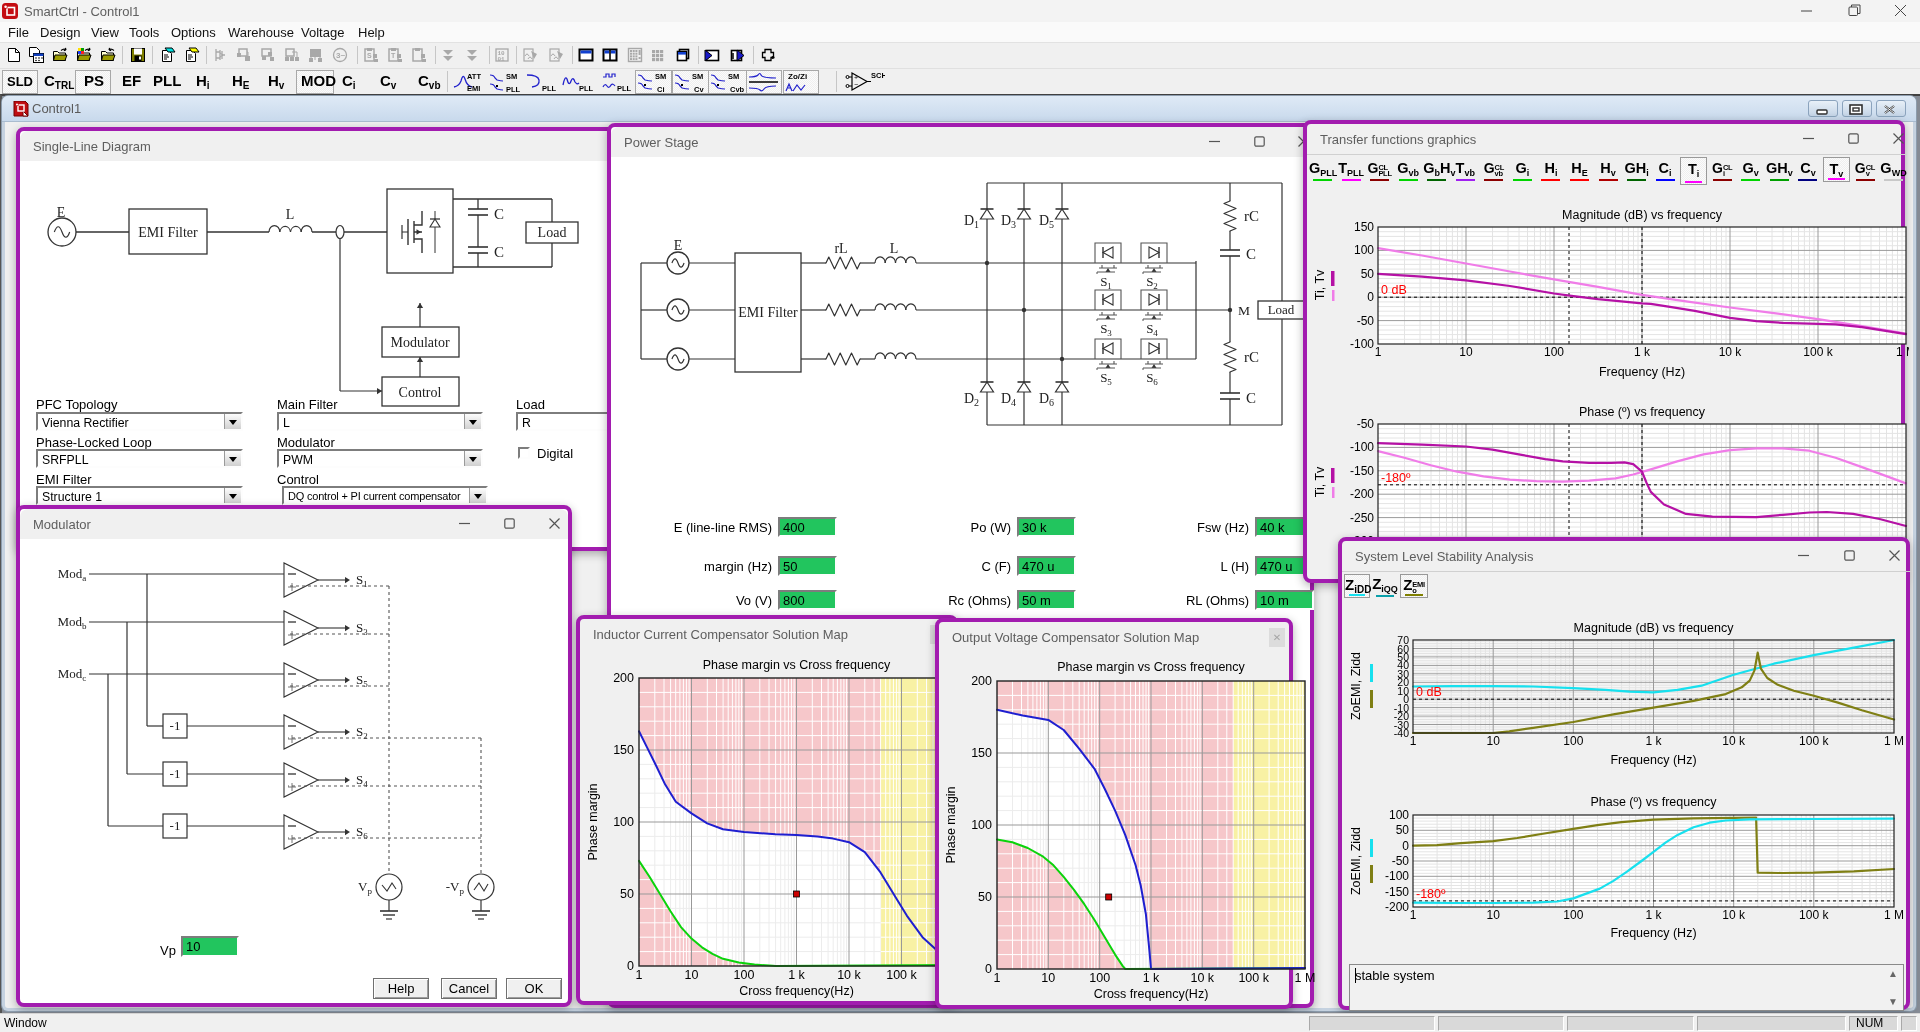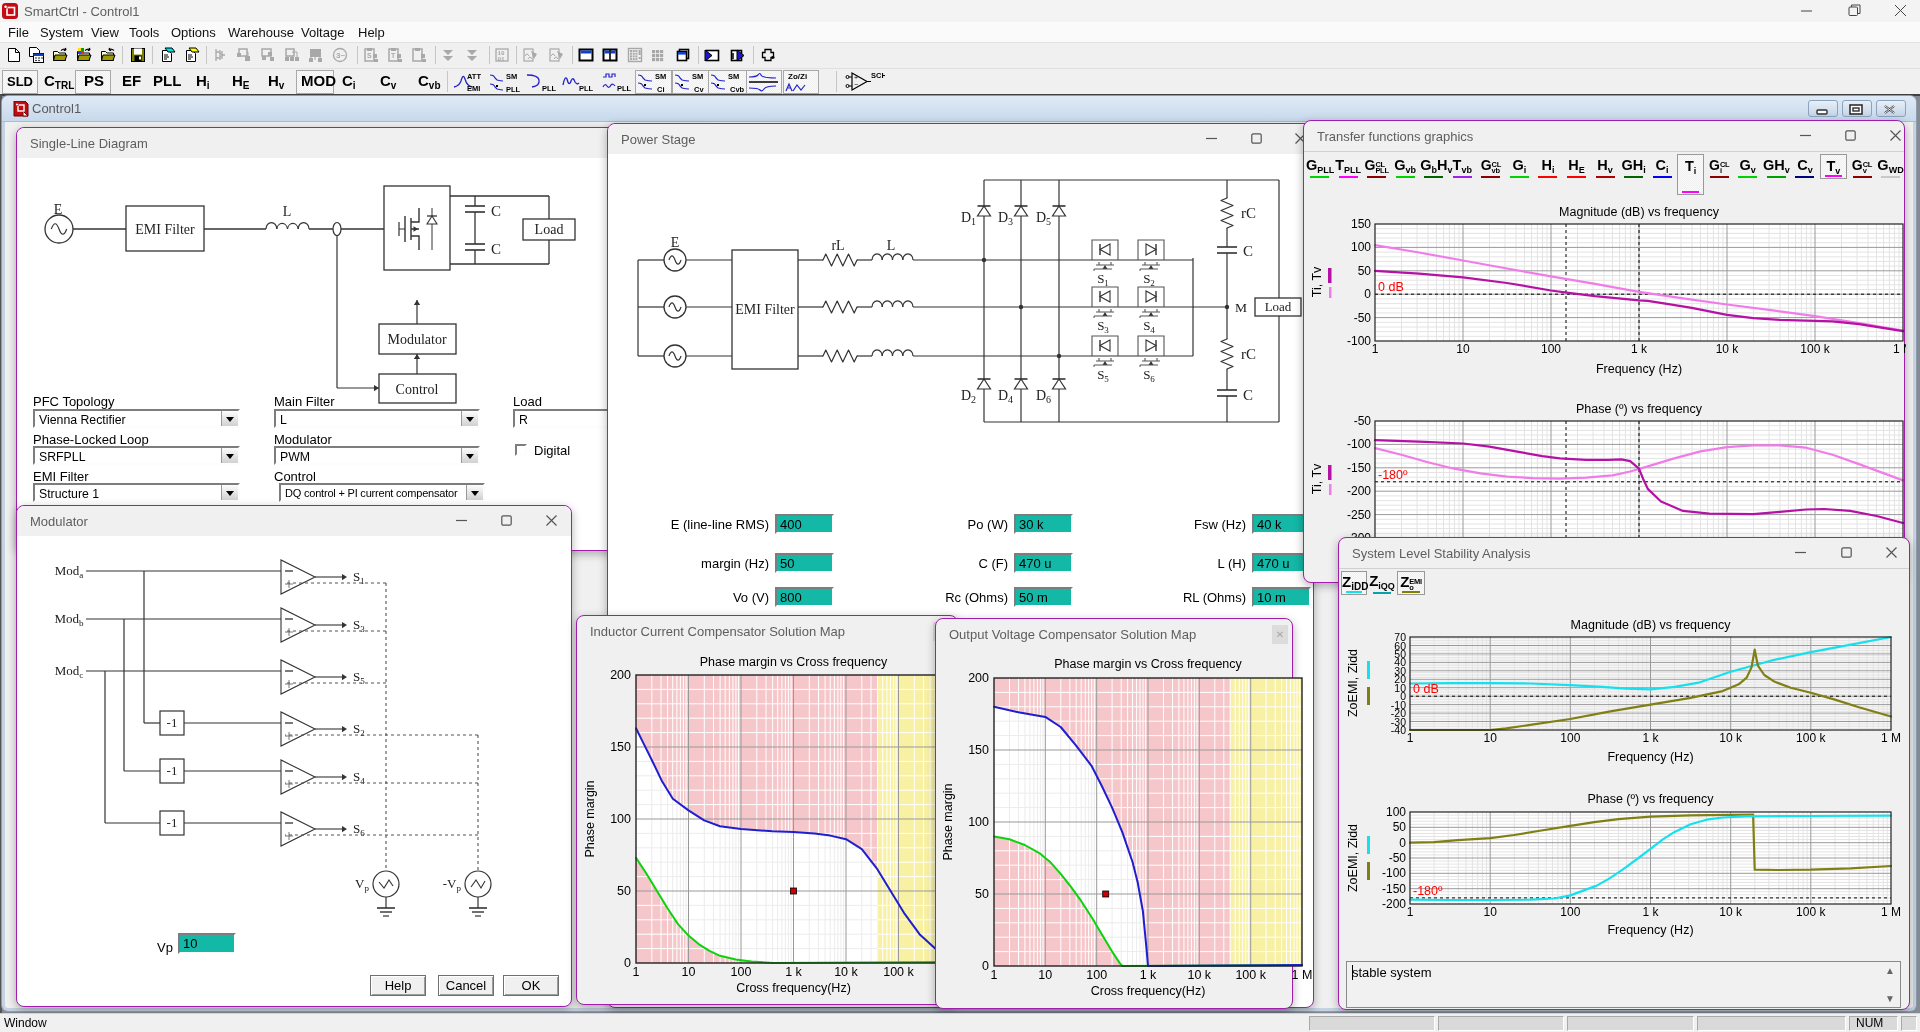--- a/index.html
+++ b/index.html
@@ -7,24 +7,24 @@
 #menubar{position:absolute;left:0;top:22px;width:1920px;height:21px;background:#fafafa;font-size:13px;color:#111;border-bottom:1px solid #e2e2e2}
 .mi{position:absolute;top:3px}
 #tb1{position:absolute;left:0;top:43px;width:1920px;height:25px;background:#f0f0f0}
 #tb2{position:absolute;left:0;top:68px;width:1920px;height:26px;background:#f0f0f0;border-top:1px solid #e0e0e0}
 .sep{position:absolute;top:3px;width:1px;height:18px;background:#c6c6c6}
 .sep2{position:absolute;top:2px;width:1px;height:21px;background:#c6c6c6}
 .ticon{position:absolute;top:4px}.bicon{position:absolute}
 .t2{position:absolute;font-weight:bold;color:#000;font-family:"Liberation Sans",sans-serif}
 .t2box{position:absolute;top:1px;height:24px;border:1px solid #a8a8a8;background:#fbfbfb;background-image:conic-gradient(#efefef 25%,transparent 0 50%,#efefef 0 75%,transparent 0);background-size:2px 2px}
 #mdi{position:absolute;left:0;top:94px;width:1920px;height:919px;background:#858b95;border-top:2px solid #404040;border-left:2px solid #555}
-.win{position:absolute;background:#f0f0f0;border:1px solid #a21caf;border-radius:8px;box-shadow:0 3px 10px rgba(0,0,0,0.3)}
+.win{position:absolute;background:#f0f0f0;border:4px solid #a21caf;border-radius:8px;box-shadow:0 3px 10px rgba(0,0,0,0.3)}
 .wtitle{position:absolute;left:13px;top:8px;font-size:13px;color:#5e5e5e;white-space:nowrap}
 .xbox{position:absolute;width:16px;height:19px;background:#dcdcdc;color:#a5a5a5;font-size:10px;text-align:center;line-height:20px}
-.field{position:absolute;background:#14b8a6;border:2px solid;border-color:#7d7d7d #fdfdfd #fdfdfd #7d7d7d;font-size:13px;color:#000;padding:1px 0 0 3px;overflow:hidden;white-space:nowrap}
+.field{position:absolute;background:#22c55e;border:2px solid;border-color:#7d7d7d #fdfdfd #fdfdfd #7d7d7d;font-size:13px;color:#000;padding:1px 0 0 3px;overflow:hidden;white-space:nowrap}
 .flabel{position:absolute;font-size:13px;color:#000;white-space:nowrap}
 .drop{position:absolute;background:#fff;border:2px solid;border-color:#7d7d7d #fdfdfd #fdfdfd #7d7d7d;font-size:13px;color:#000}
 .drop span{position:absolute;left:4px;top:2px;font-size:12.3px;white-space:nowrap}
 .darr{position:absolute;right:0;top:0;bottom:0;width:17px;background:linear-gradient(#fdfdfd,#d0d0d0);border-left:1px solid #9a9a9a}
 .darr:after{content:"";position:absolute;left:4px;top:6px;border:4px solid transparent;border-top:5px solid #000}
 .btn3d{position:absolute;background:#f0f0f0;border:1px solid #707070;box-shadow:inset 1px 1px 0 #fff,inset -1px -1px 0 #9d9d9d;font-size:13px;text-align:center;color:#000}
 #statusbar{position:absolute;left:0;top:1013px;width:1920px;height:19px;background:#f0f0f0;border-top:1px solid #d4d4d4;font-size:12px;color:#000;z-index:99}
 .spanel{position:absolute;top:2px;height:15px;background:#d9d9d9;border:1px solid;border-color:#a9a9a9 #fff #fff #a9a9a9}
 .tfbtn{position:absolute;top:0;height:26px;text-align:center;font-weight:bold;font-size:14.5px;color:#000;white-space:nowrap}
 .tfbtn .ul{position:absolute;left:4px;right:4px;bottom:1px;height:2px}
@@ -45,21 +45,21 @@
     <svg style="position:absolute;left:1848px;top:4px" width="13" height="13" viewBox="0 0 13 13">
       <rect x="1" y="3" width="8.5" height="8.5" rx="1" fill="none" stroke="#444" stroke-width="1"></rect>
       <path d="M3.5,3 L3.5,1 L12,1 L12,9.5 L10,9.5" fill="none" stroke="#444" stroke-width="1"></path>
     </svg>
     <svg style="position:absolute;left:1894px;top:4px" width="13" height="13" viewBox="0 0 13 13">
       <path d="M1,1 L12,12 M12,1 L1,12" stroke="#444" stroke-width="1"></path>
     </svg>
   </div>
 <div id="menubar">
     <div class="mi" style="left:8px">File</div>
-    <div class="mi" style="left:40px">System</div>
+    <div class="mi" style="left:40px">Design</div>
     <div class="mi" style="left:91px">View</div>
     <div class="mi" style="left:129px">Tools</div>
     <div class="mi" style="left:171px">Options</div>
     <div class="mi" style="left:228px">Warehouse</div>
     <div class="mi" style="left:301px">Voltage</div>
     <div class="mi" style="left:358px">Help</div>
   </div>
 <div id="tb1">
     <svg class="ticon" style="left:6px" width="16" height="16" viewBox="0 0 16 16">
       <path d="M2.5,1.5 L9.5,1.5 L13.5,5.5 L13.5,14.5 L2.5,14.5 Z" fill="#fff" stroke="#000"></path>
@@ -662,21 +662,21 @@
     <div class="tfbtn" style="left:87.7px;top:33px;width:27px;height:25px;line-height:22px"><span style="font-size:14.5px">G</span><span style="font-size:9px;position:relative;top:3px">vb</span><div class="ul" style="background:#00d400"></div></div>
     <div class="tfbtn" style="left:116.2px;top:33px;width:27px;height:25px;line-height:22px"><span style="font-size:14.5px">G</span><span style="font-size:9px;position:relative;top:3px">b</span><span style="font-size:14.5px">H</span><span style="font-size:9px;position:relative;top:3px">v</span><div class="ul" style="background:#006400"></div></div>
     <div class="tfbtn" style="left:144.8px;top:33px;width:27px;height:25px;line-height:22px"><span style="font-size:14.5px">T</span><span style="font-size:9px;position:relative;top:3px">vb</span><div class="ul" style="background:#a020f0"></div></div>
     <div class="tfbtn" style="left:173.3px;top:33px;width:27px;height:25px;line-height:22px"><span style="font-size:14px">G</span><span style="display:inline-block;vertical-align:-3px;line-height:6.5px;font-size:7.5px;text-align:left;letter-spacing:-0.3px">CL<br>vb</span><div class="ul" style="background:#8b0000"></div></div>
     <div class="tfbtn" style="left:201.8px;top:33px;width:27px;height:25px;line-height:22px"><span style="font-size:14.5px">G</span><span style="font-size:9px;position:relative;top:3px">i</span><div class="ul" style="background:#00d400"></div></div>
     <div class="tfbtn" style="left:230.4px;top:33px;width:27px;height:25px;line-height:22px"><span style="font-size:14.5px">H</span><span style="font-size:9px;position:relative;top:3px">i</span><div class="ul" style="background:#ff0000"></div></div>
     <div class="tfbtn" style="left:258.9px;top:33px;width:27px;height:25px;line-height:22px"><span style="font-size:14.5px">H</span><span style="font-size:9px;position:relative;top:3px">E</span><div class="ul" style="background:#ff0000"></div></div>
     <div class="tfbtn" style="left:287.5px;top:33px;width:27px;height:25px;line-height:22px"><span style="font-size:14.5px">H</span><span style="font-size:9px;position:relative;top:3px">v</span><div class="ul" style="background:#b00000"></div></div>
     <div class="tfbtn" style="left:316.1px;top:33px;width:27px;height:25px;line-height:22px"><span style="font-size:14.5px">GH</span><span style="font-size:9px;position:relative;top:3px">i</span><div class="ul" style="background:#006400"></div></div>
     <div class="tfbtn" style="left:344.6px;top:33px;width:27px;height:25px;line-height:22px"><span style="font-size:14.5px">C</span><span style="font-size:9px;position:relative;top:3px">i</span><div class="ul" style="background:#0000ff"></div></div>
-    <div class="tfbtn on" style="left:373.2px;top:33px;width:27px;height:41px;line-height:22px"><span style="font-size:14.5px">T</span><span style="font-size:9px;position:relative;top:3px">i</span><div class="ul" style="background:#ff00ff"></div></div>
+    <div class="tfbtn on" style="left:373.2px;top:33px;width:27px;height:28px;line-height:22px"><span style="font-size:14.5px">T</span><span style="font-size:9px;position:relative;top:3px">i</span><div class="ul" style="background:#ff00ff"></div></div>
     <div class="tfbtn" style="left:401.7px;top:33px;width:27px;height:25px;line-height:22px"><span style="font-size:14px">G</span><span style="display:inline-block;vertical-align:-3px;line-height:6.5px;font-size:7.5px;text-align:left;letter-spacing:-0.3px">CL<br>i</span><div class="ul" style="background:#8b0000"></div></div>
     <div class="tfbtn" style="left:430.2px;top:33px;width:27px;height:25px;line-height:22px"><span style="font-size:14.5px">G</span><span style="font-size:9px;position:relative;top:3px">v</span><div class="ul" style="background:#00d400"></div></div>
     <div class="tfbtn" style="left:458.8px;top:33px;width:27px;height:25px;line-height:22px"><span style="font-size:14.5px">GH</span><span style="font-size:9px;position:relative;top:3px">v</span><div class="ul" style="background:#00a000"></div></div>
     <div class="tfbtn" style="left:487.4px;top:33px;width:27px;height:25px;line-height:22px"><span style="font-size:14.5px">C</span><span style="font-size:9px;position:relative;top:3px">v</span><div class="ul" style="background:#000080"></div></div>
     <div class="tfbtn on" style="left:515.9px;top:33px;width:27px;height:25px;line-height:22px"><span style="font-size:14.5px">T</span><span style="font-size:9px;position:relative;top:3px">v</span><div class="ul" style="background:#ff00ff"></div></div>
     <div class="tfbtn" style="left:544.5px;top:33px;width:27px;height:25px;line-height:22px"><span style="font-size:14px">G</span><span style="display:inline-block;vertical-align:-3px;line-height:6.5px;font-size:7.5px;text-align:left;letter-spacing:-0.3px">CL<br>v</span><div class="ul" style="background:#8b0000"></div></div>
     <div class="tfbtn" style="left:573.0px;top:33px;width:27px;height:25px;line-height:22px"><span style="font-size:14.5px">G</span><span style="font-size:9px;position:relative;top:3px">WD</span><div class="ul" style="background:#c8c8c8"></div></div>
     <svg style="left:0;top:0" width="602" height="463" viewBox="0 0 602 463">
       <rect x="71" y="103" width="528" height="117" fill="#ffffff"></rect>
       <line x1="97.5" y1="103.0" x2="97.5" y2="220.0" stroke="#e4e4e4" stroke-width="1"></line>

